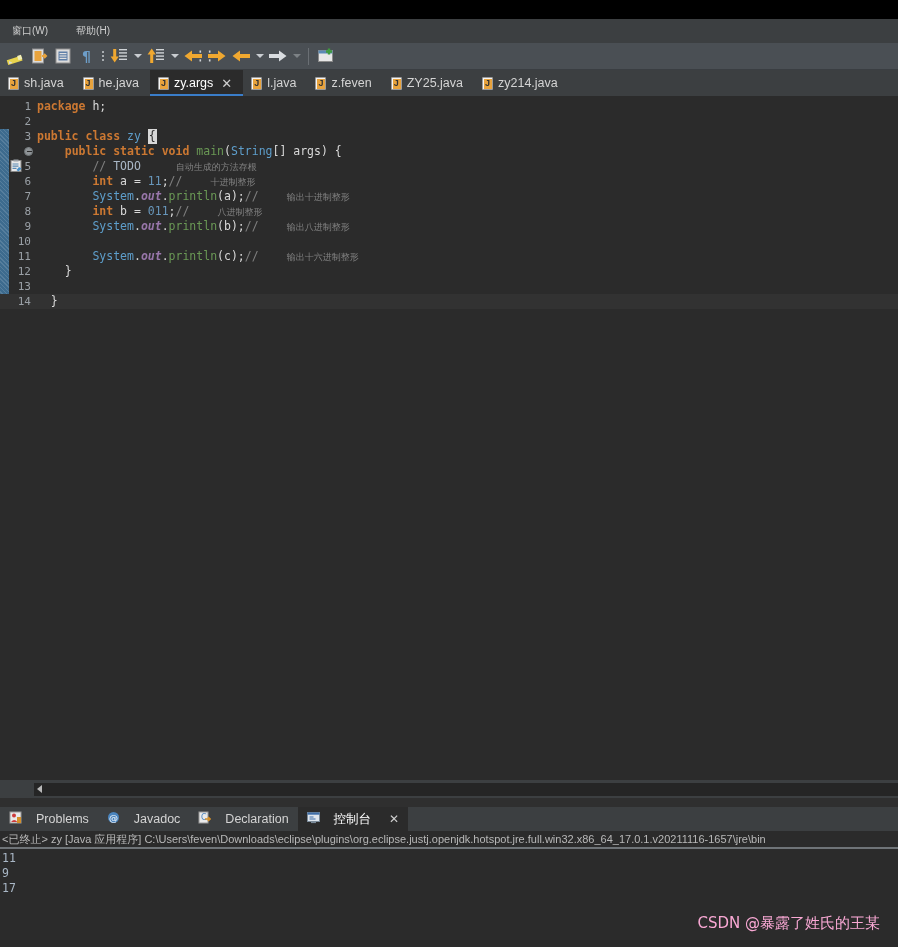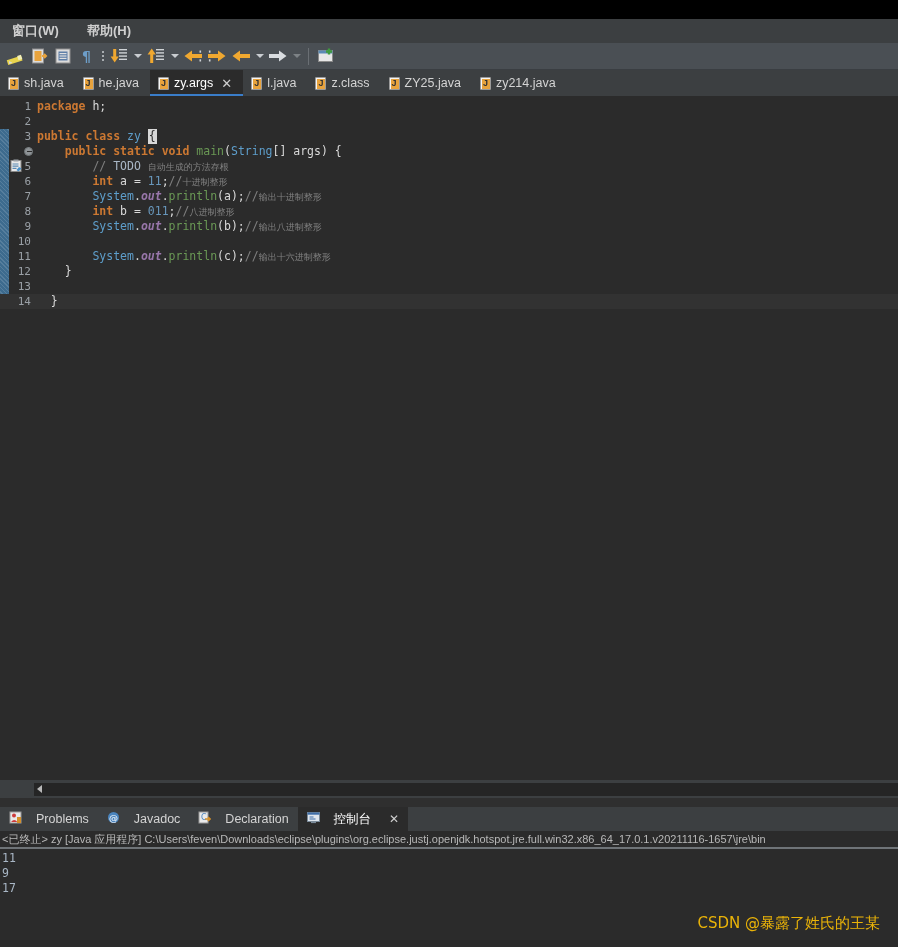--- a/index.html
+++ b/index.html
@@ -17,22 +17,22 @@
     background:#000000;
   }
 
   
   .menubar {
     position:absolute; left:0; top:19px; width:898px; height:24px;
     background:#3c3f41;
     display:flex; align-items:center; padding-left:9px; gap:22px;
   }
   .menuitem {
-    color:#cfcfcf; font-size:13px; line-height:24px;
-    padding:0 3px; cursor:default; white-space:nowrap;font-weight:bold;
+    color:#cfcfcf; font-size:10px; line-height:24px;
+    padding:0 3px; cursor:default; white-space:nowrap;
   }
 
   
   .toolbar {
     position:absolute; left:0; top:43px; width:898px; height:27px;
     background:#4a4f54;
     display:flex; align-items:center; padding-left:3px; gap:0px;
     border-bottom:1px solid #3a3e42;
   }
   .tb { width:24px; height:24px; display:flex; align-items:center; justify-content:center; }
@@ -116,21 +116,21 @@
   }
   .code { position:absolute; left:37px; top:0; }
 
   .kw   { color:#cc7832; font-weight:bold; }
   .cls  { color:#5e9ecb; }
   .fld  { color:#9876aa; font-style:italic; font-weight:bold;text-align:right; }
   .mth  { color:#6a9955; }
   .num  { color:#6897bb; }
   .pln  { color:#d9d9d9; }
   .cmt  { color:#808080; }
-  .cmt-cn { color:#808080; font-family:"DejaVu Sans", sans-serif; font-size:9px; }
+  .cmt-cn { color:#808080; font-family:"DejaVu Sans", sans-serif; font-size:9px;margin-left:28px; }
   .todo { color:#a9b7c6; }
   .cursorbrace {
     background:#d8d8d8; color:#2b2b2b; display:inline-block; padding:0 1px;
   }
 
   
   .hscroll {
     position:absolute; left:0; top:780px; width:898px; height:18px;
     background:#3c3f41;
   }
@@ -170,21 +170,21 @@
     position:absolute; left:0; top:16px; width:898px; height:2px;
     background:#6f7478;
   }
   .console-body {
     position:absolute; left:2px; top:20px; width:890px;
     font-family:"DejaVu Sans Mono", monospace; font-size:11.5px;
     color:#a9b7c6; line-height:15px;
   }
   .watermark {
     position:absolute; right:18px; bottom:14px;
-    color:#eab308; font-size:15px; white-space:nowrap;
+    color:#f9a8d4; font-size:15px; white-space:nowrap;
     font-family:"DejaVu Sans", sans-serif;
   }
 </style>
 </head>
 <body>
 
 <div id="app">
 
   <div class="titlestrip"></div>
 
@@ -319,21 +319,21 @@
       <span class="tabicon"></span>
       <span>zy.args</span>
       <span class="tabclose">✕</span>
     </div>
     <div class="tab">
       <span class="tabicon"></span>
       <span>l.java</span>
     </div>
     <div class="tab">
       <span class="tabicon"></span>
-      <span>z.class</span>
+      <span>z.feven</span>
     </div>
     <div class="tab">
       <span class="tabicon"></span>
       <span>ZY25.java</span>
     </div>
     <div class="tab">
       <span class="tabicon"></span>
       <span>zy214.java</span>
     </div>
   </div>

